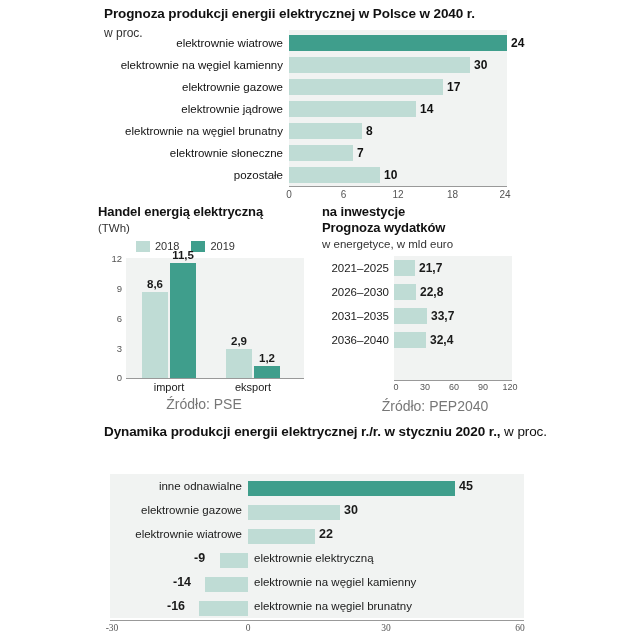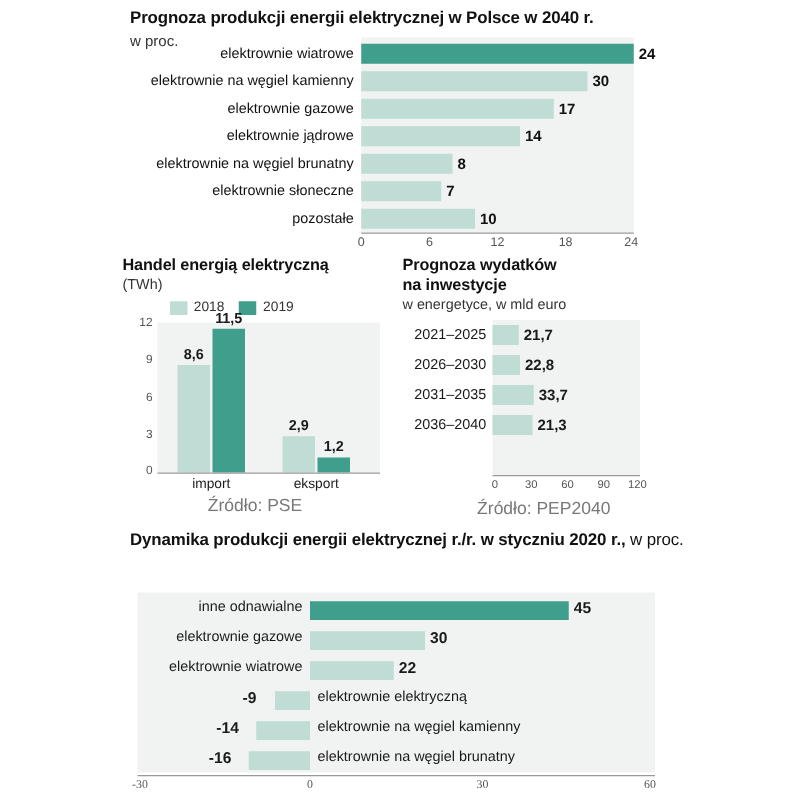--- a/index.html
+++ b/index.html
@@ -254,22 +254,22 @@
 
     <div class="c2-xlbl">
       <span style="left:43px">import</span>
       <span style="left:127px">eksport</span>
     </div>
 
     <div class="src c2-src">Źródło: PSE</div>
   </div>
 
   <div class="c3">
+    <div class="title">na inwestycje</div>
     <div class="title">Prognoza wydatków</div>
-    <div class="title">na inwestycje</div>
     <div class="sub">w energetyce, w mld euro</div>
 
     <div class="c3-wrap">
       <div class="c3-plot"></div>
 
       <div class="c3-row">
         <div class="lbl">2021–2025</div>
         <div class="bw">
           <div class="bar" style="width:21px"></div>
           <div class="v" style="left:25px">21,7</div>
@@ -286,21 +286,21 @@
         <div class="lbl">2031–2035</div>
         <div class="bw">
           <div class="bar" style="width:33px"></div>
           <div class="v" style="left:37px">33,7</div>
         </div>
       </div>
       <div class="c3-row">
         <div class="lbl">2036–2040</div>
         <div class="bw">
           <div class="bar" style="width:32px"></div>
-          <div class="v" style="left:36px">21,3</div>
+          <div class="v" style="left:36px">32,4</div>
         </div>
       </div>
 
       <div class="c3-axis">
         <span style="left:2px">0</span>
         <span style="left:31px">30</span>
         <span style="left:60px">60</span>
         <span style="left:89px">90</span>
         <span style="left:116px">120</span>
       </div>

